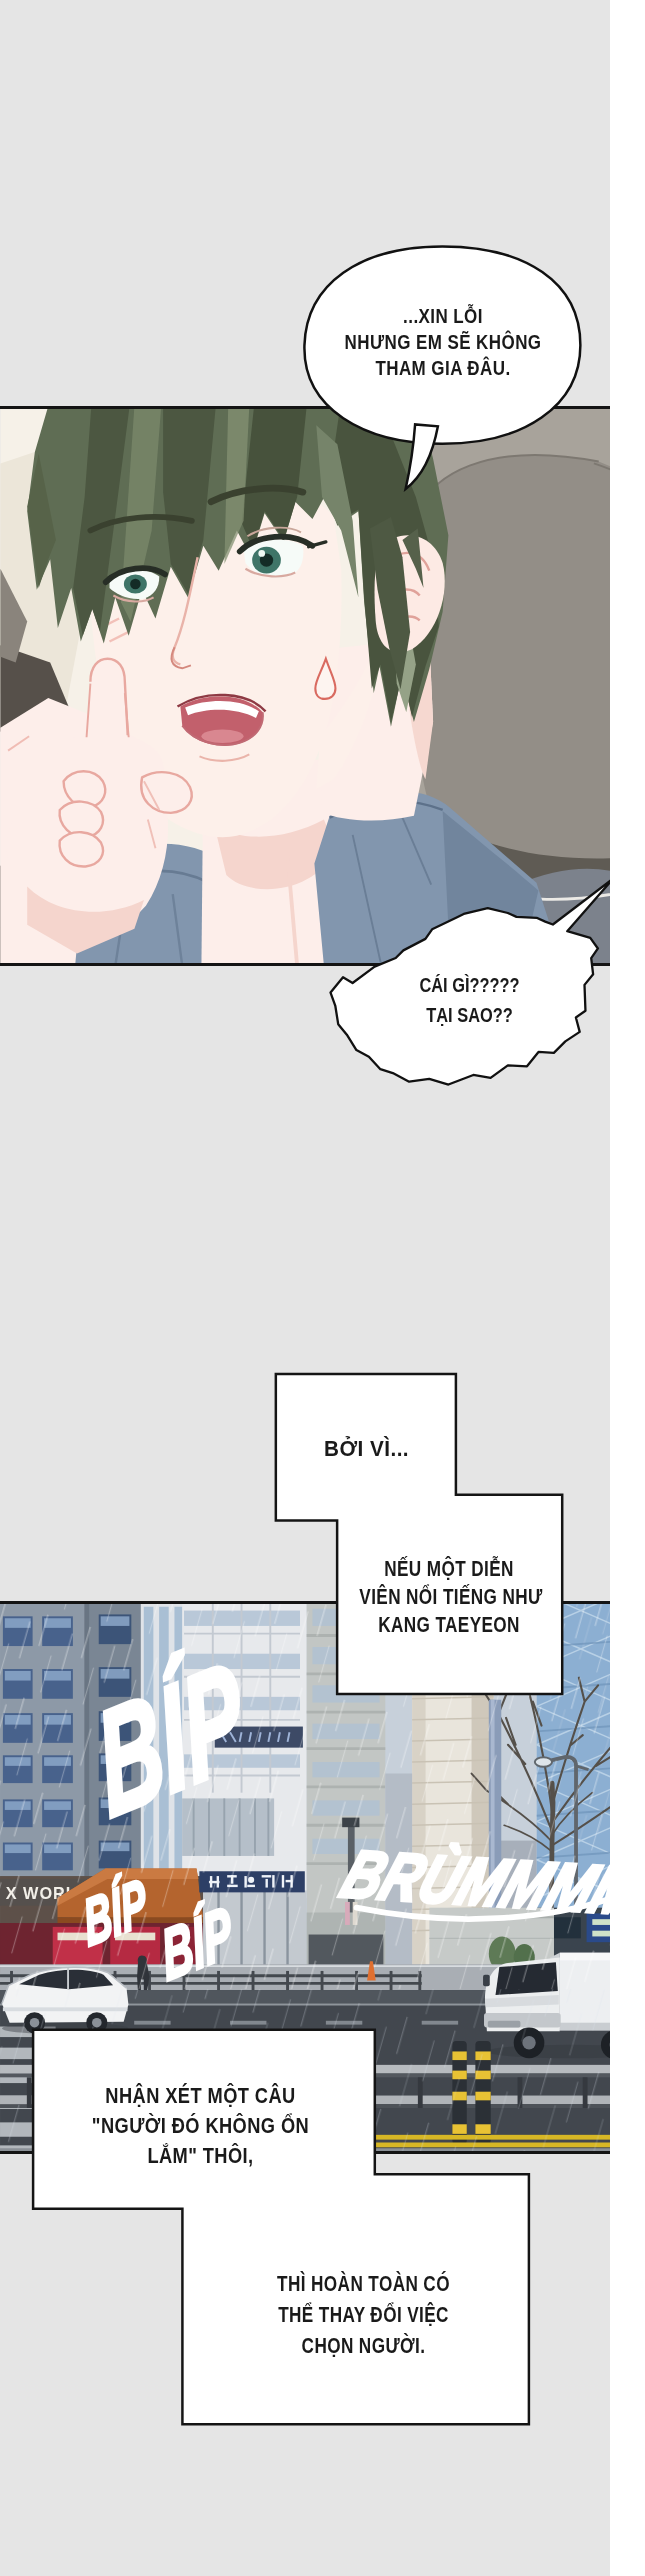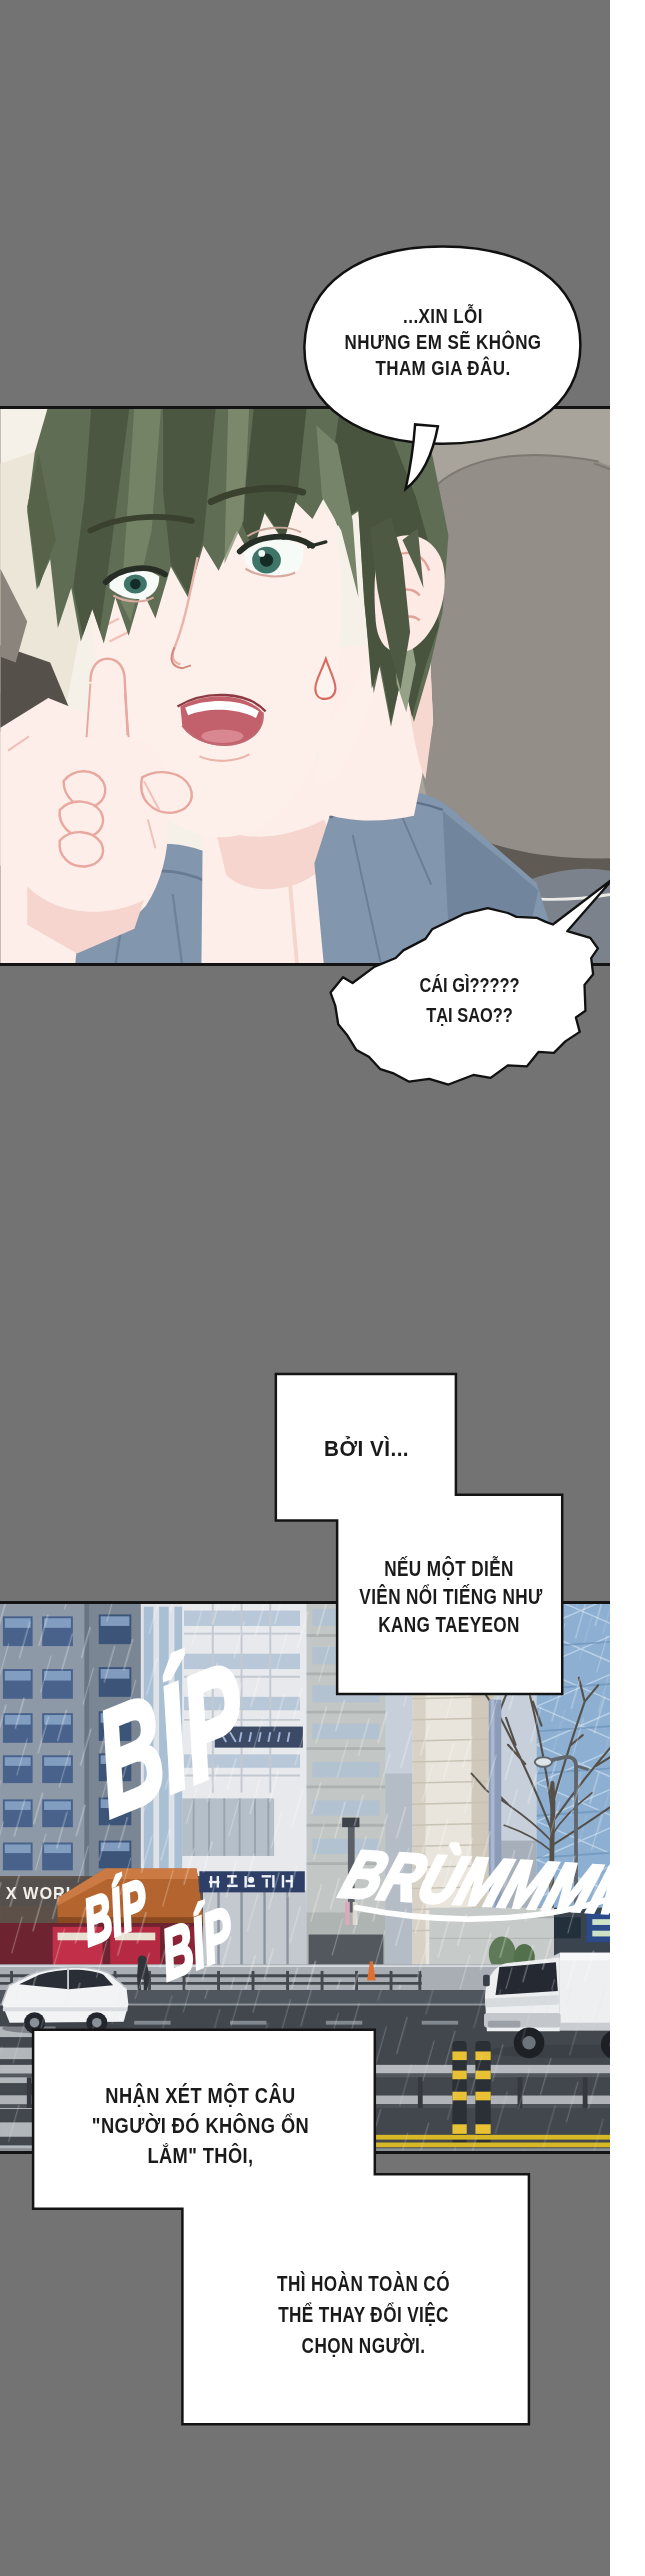--- a/index.html
+++ b/index.html
@@ -1,16 +1,16 @@
 <!DOCTYPE html>
 <html><head>
 <meta charset="utf-8">
 <style>
 html,body{margin:0;padding:0;background:#fff}
-#page{position:relative;width:610px;height:2576px;background:#737373;overflow:hidden;font-family:"Liberation Sans",sans-serif}
+#page{position:relative;width:610px;height:2576px;background:#e5e5e5;overflow:hidden;font-family:"Liberation Sans",sans-serif}
 .abs{position:absolute}
 .cap{font-family:"Liberation Sans",sans-serif;font-weight:bold;color:#1a1a1a;text-align:center;font-size:20px;line-height:29px;letter-spacing:0.5px;white-space:nowrap}
 </style>
 </head>
 <body>
 <div id="page">
 
 <svg class="abs" style="left:0;top:406px;z-index:1" width="646" height="560" viewBox="0 0 674 585">
 
 <rect x="0" y="0" width="674" height="585" fill="#f6f1e8"></rect>

